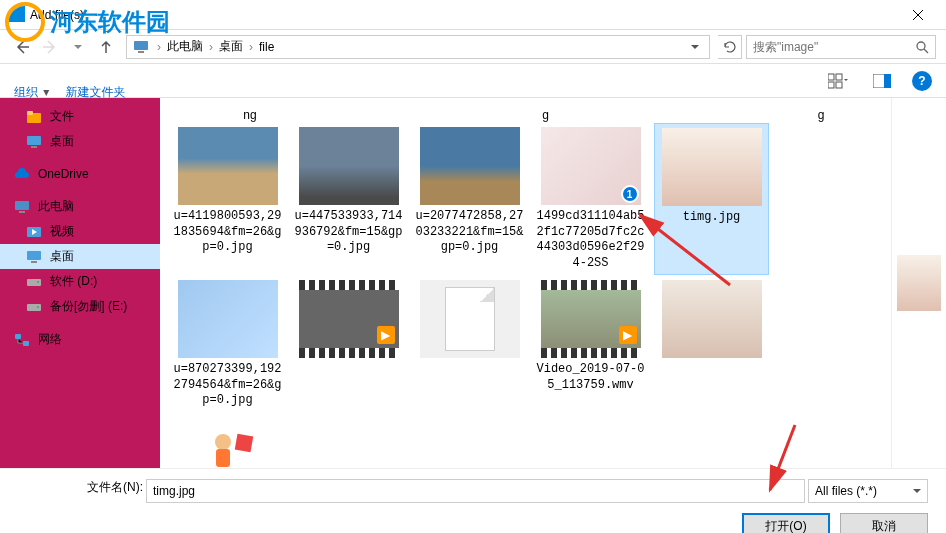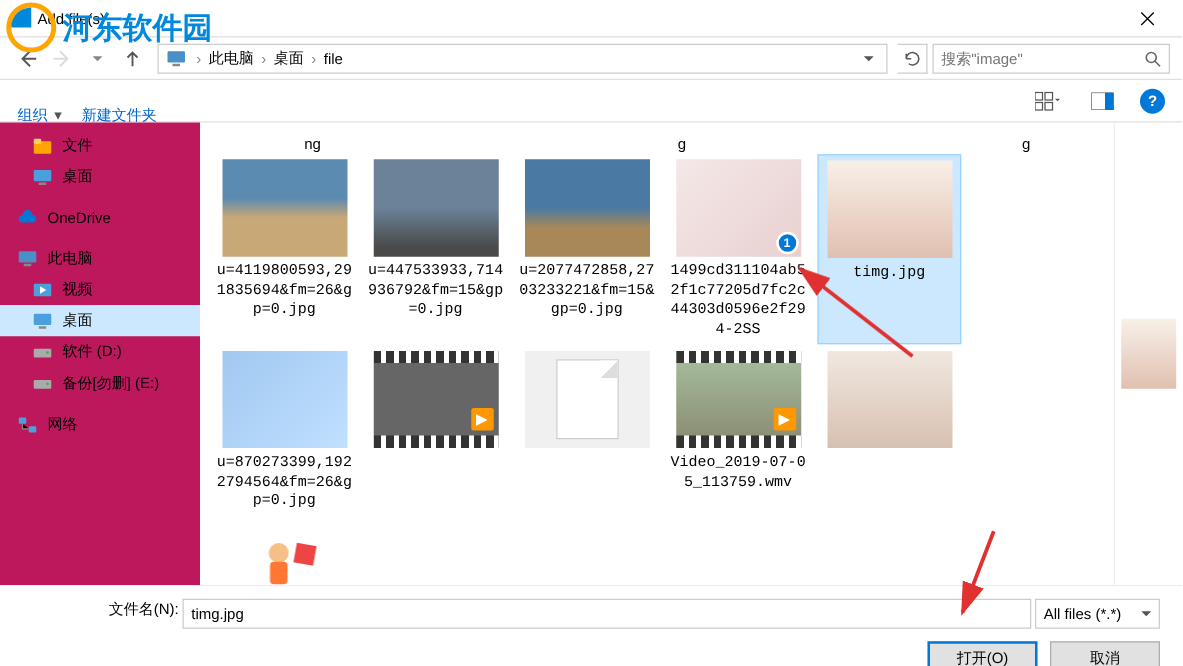--- a/index.html
+++ b/index.html
@@ -62,21 +62,21 @@
 .file-item .doc-icon { width: 50px; height: 64px; background: #fff; border: 1px solid #ccc; position: relative; }
 .file-item .doc-icon::before { content: ''; position: absolute; top: 0; right: 0; width: 14px; height: 14px; background: linear-gradient(135deg, #fff 50%, #ddd 50%); }
 
 .preview-pane { width: 55px; display: flex; align-items: center; justify-content: center; border-left: 1px solid #eee; }
 .preview-pane .preview-thumb { width: 44px; height: 56px; background: #f0e0d0; }
 
 .footer { padding: 10px 18px; display: flex; flex-direction: column; gap: 10px; border-top: 1px solid #eee; }
 .footer .row { display: flex; align-items: flex-start; gap: 3px; }
 .footer .label { text-align: right; width: 125px; }
 .footer .filename-input { flex: 1; height: 24px; border: 1px solid #ccc; padding: 0 6px; outline: none; }
-.footer .filetype { width: 100px; height: 24px; border: 1px solid #ccc; padding: 0 6px; display: flex; align-items: center; justify-content: space-between; cursor: pointer; }
+.footer .filetype { width: 120px; height: 24px; border: 1px solid #ccc; padding: 0 6px; display: flex; align-items: center; justify-content: space-between; cursor: pointer; }
 .footer .buttons { display: flex; gap: 10px; justify-content: flex-end; }
 .footer .btn { width: 88px; height: 26px; border: 1px solid #adadad; background: #e1e1e1; cursor: pointer; display: flex; align-items: center; justify-content: center; }
 .footer .btn.primary { border: 2px solid #0078d7; background: #e1e1e1; }
 
 .arrow-annotation { position: absolute; pointer-events: none; }
 
 
 .thumb.sky1 { background: linear-gradient(to bottom, #5b8bb0 40%, #c9a878 60%); }
 .thumb.road { background: linear-gradient(to bottom, #6b8299 50%, #4a4a4a 90%); }
 .thumb.sky2 { background: linear-gradient(to bottom, #4a7aa3 50%, #a88858 70%); }

